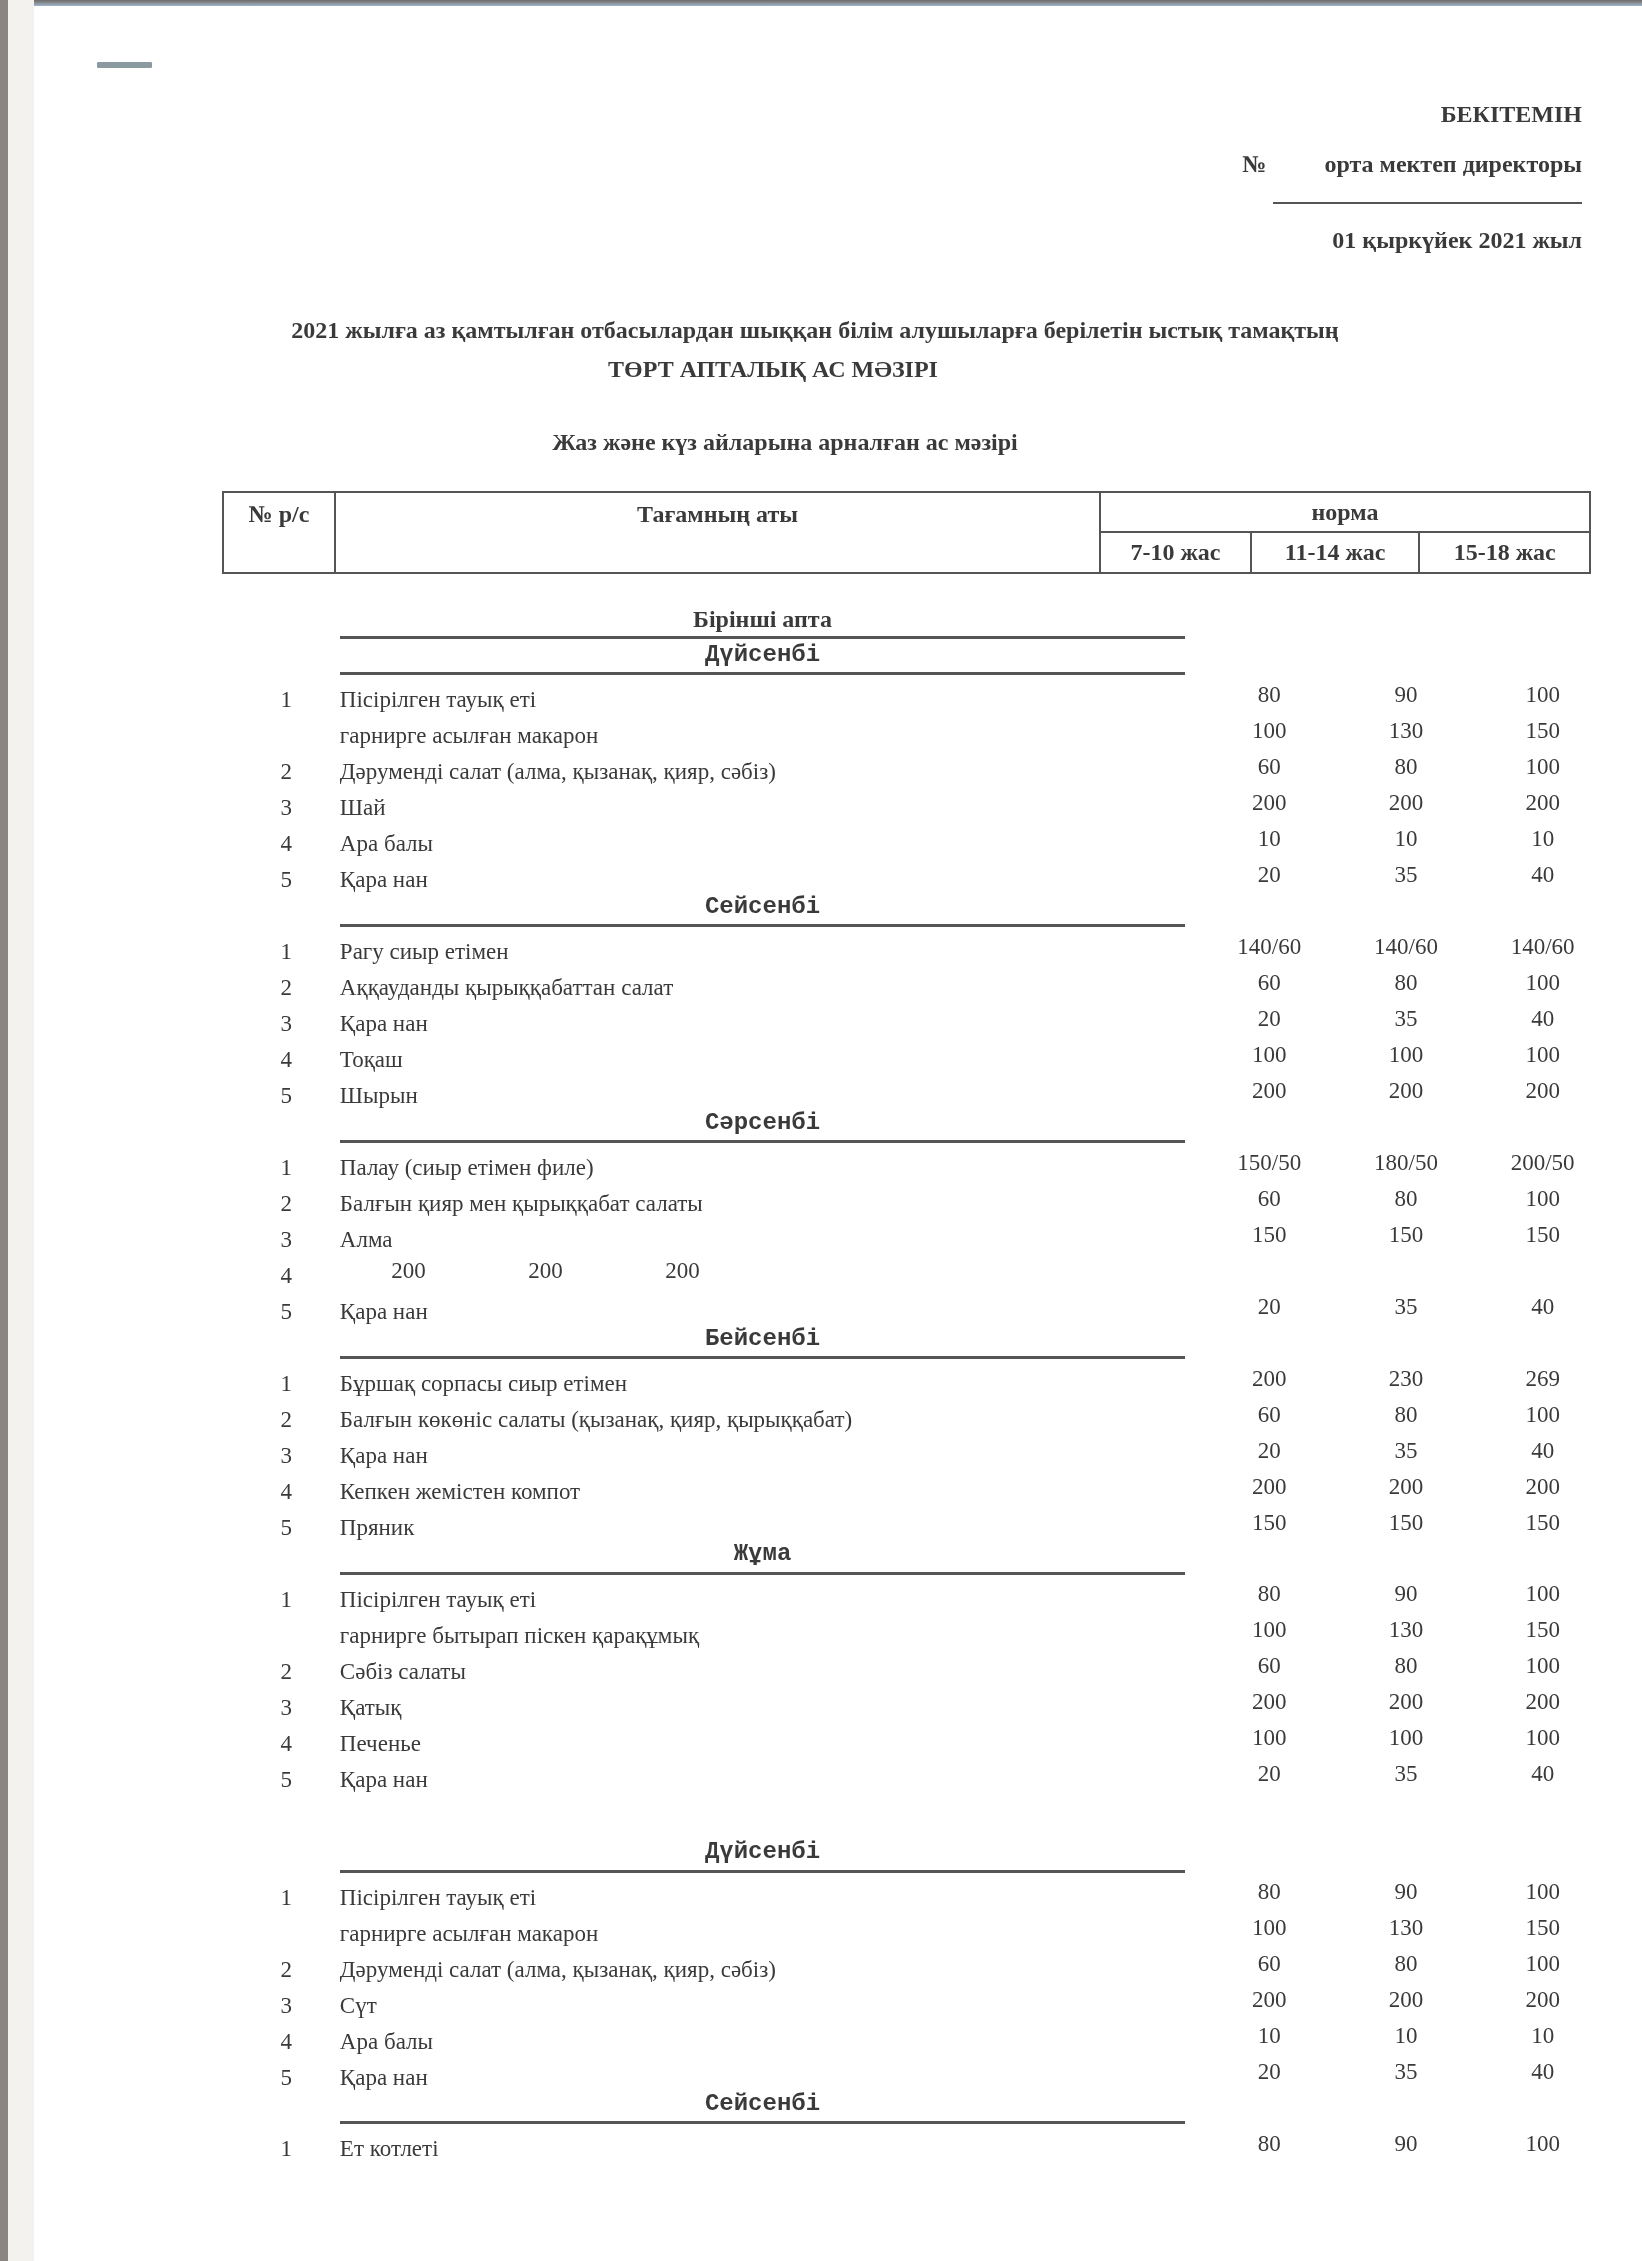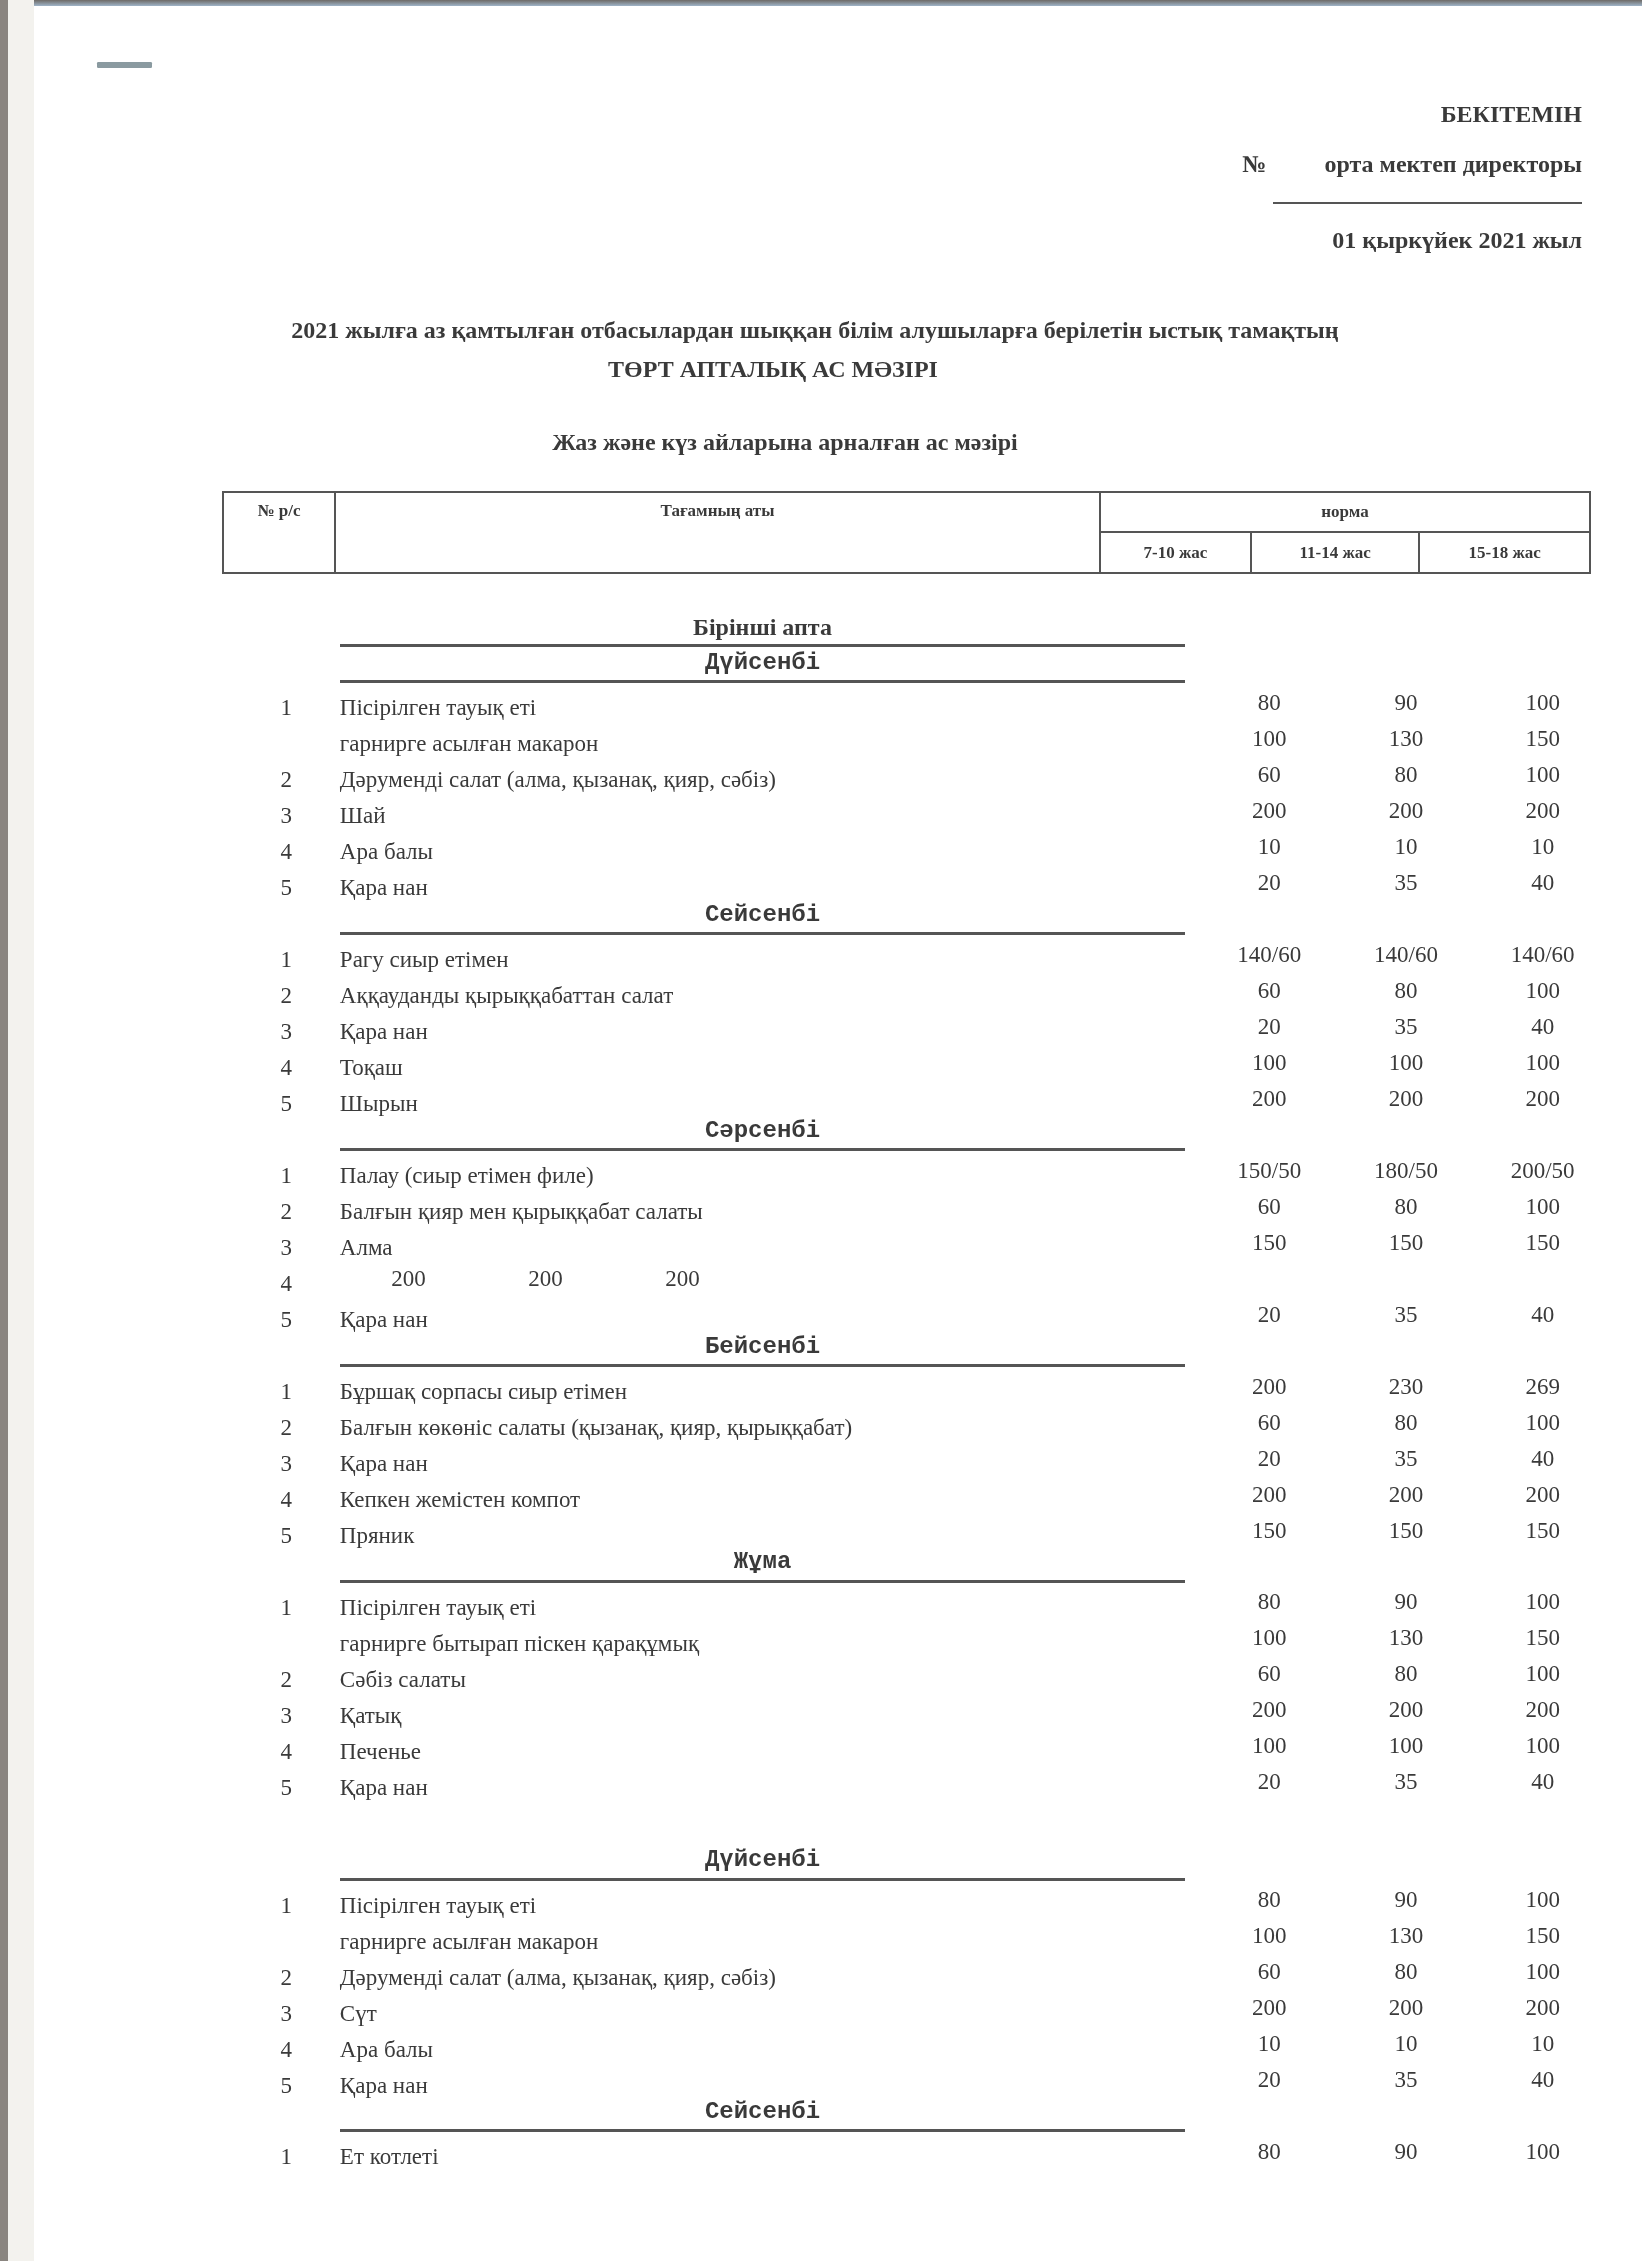--- a/index.html
+++ b/index.html
@@ -25,33 +25,33 @@
   .approve .sig-line { width: 309px; height: 1.9px; background: #555; margin-left: auto; margin-bottom: 24.5px; }
 
   .title1 { position: absolute; left: 0; width: 1630px; top: 317px; text-align: center;
     font-size: 24px; font-weight: bold; }
   .title2 { position: absolute; left: 0; width: 1546px; top: 356px; text-align: center;
     font-size: 24px; font-weight: bold; }
   .subtitle { position: absolute; left: 0; width: 1570px; top: 429px; text-align: center;
     font-size: 24px; font-weight: bold; }
 
   table.header { position: absolute; left: 222px; top: 491px; width: 1369px;
-    border-collapse: collapse; font-size: 17px; font-weight: bold; padding-left: 32px; }
+    border-collapse: collapse; font-size: 24px; font-weight: bold; padding-left: 32px; }
   table.header td { border: 2.6px solid #555; text-align: center; padding: 0; }
   .h-num { width: 110px; height: 71px; vertical-align: top; padding-top: 7.7px !important; }
   .h-name { width: 763px; vertical-align: top; padding-top: 7.7px !important; }
   .h-norm { height: 32px; }
   .h-age { height: 32px; }
 
   .menu { position: absolute; left: 258px; top: 602px; width: 1353px; }
   .week-title, .day-title {
     width: 845px; margin-left: 82px; text-align: center; font-size: 24px; font-weight: bold;
     border-bottom: 3.2px solid #555; padding-bottom: 3.9px; line-height: 1.1;
   }
-  .week-title { margin-top: 12px; }
+  .week-title { margin-top: 4px; }
   .week-gap { height: 46px; }
   .day-title { margin-top: 2.6px; font-family: Liberation Mono, monospace; }
   .row { display: flex; align-items: flex-end; height: 36px; font-size: 23px; line-height: 1; }
   .row .num { width: 82px; padding-left: 22.5px; box-sizing: border-box; }
   .row .name { width: 863px; }
   .row .v { width: 137px; text-align: center; position: relative; top: -5.2px; }
   .row .v:nth-of-type(1) { margin-left: 0; }
 </style>
 </head>
 <body>

